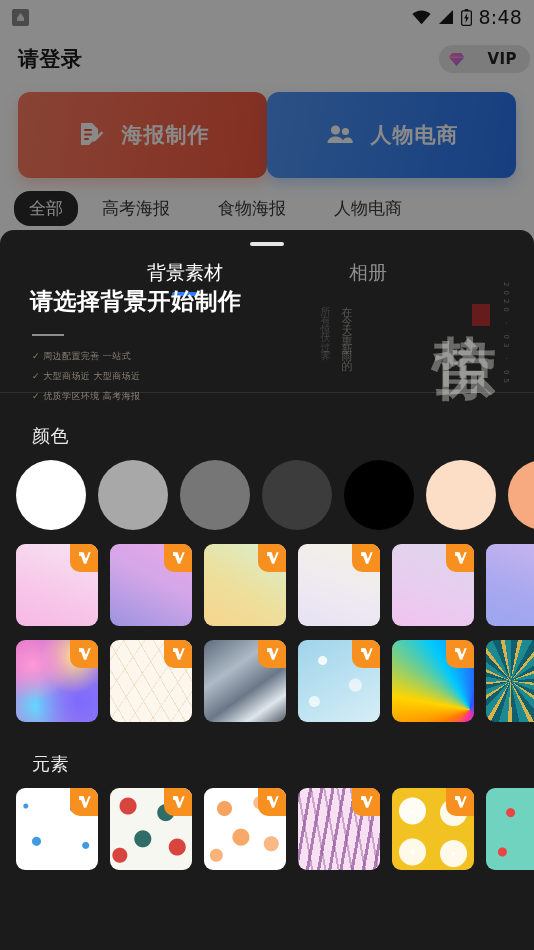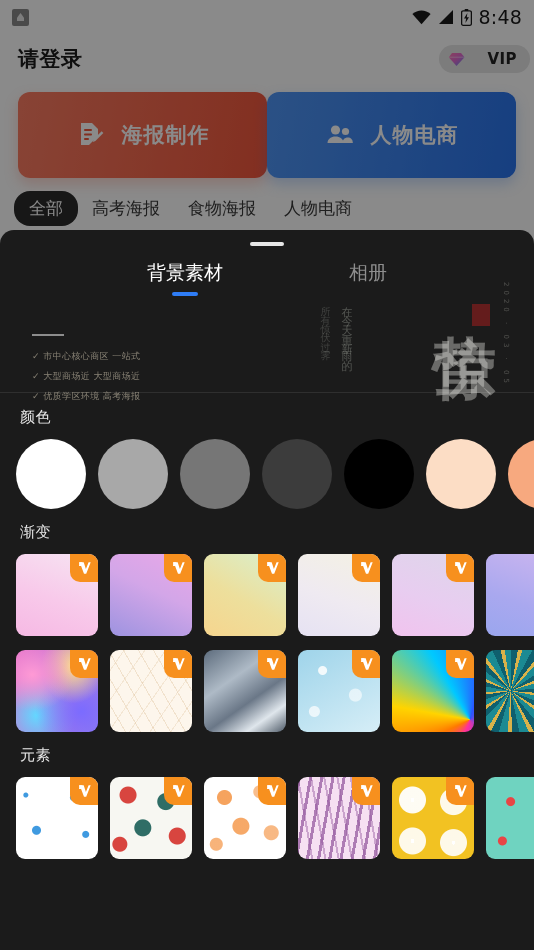--- a/index.html
+++ b/index.html
@@ -56,21 +56,21 @@
   .act-btn.blue { background: linear-gradient(100deg,#5096f5 0%, #2a74ec 100%);
                   box-shadow: 0 6px 14px rgba(45,120,236,.26); }
   .act-ico { width:30px; height:30px; display:block; }
 
   
   .tabs {
     display:flex; align-items:center; gap:0;
     padding: 14px 14px 0 14px; height:46px;
   }
   .tab {
-    font-size:17px; color:#3a3a3a; padding:5px 14px; white-space:nowrap;
+    font-size:17px; color:#3a3a3a; padding:5px 24px; white-space:nowrap;
   }
   .tab.active {
     background:#2b2b2b; color:#ffffff; border-radius:16px; font-weight:500;
     padding:6px 15px;
   }
 
   
   .cards-bg {
     position:absolute; left:0; top:246px; width:534px; height:704px;
     display:flex; gap:14px; padding:0 14px;
@@ -125,21 +125,21 @@
   .sheet-tab.active { color:#ffffff; }
   .sheet-tab.active::after {
     content:""; position:absolute; left:50%; transform:translateX(-50%);
     bottom:0; width:26px; height:4px; border-radius:2px; background:#2f7df6;
   }
   .sheet-divider { position:absolute; left:0; right:0; top:162px; height:1px; background:rgba(255,255,255,.09); }
 
   .sheet-body { position:absolute; left:0; top:164px; right:0; bottom:0; padding:0 0 0 0; }
 
   .section { padding: 14px 0 0 0; }
-  .section-title { font-size:15px; color:#e9e9e9; padding:0 16px 12px 20px; letter-spacing:.5px; }
+  .section-title { font-size:18px; color:#e9e9e9; padding:0 16px 12px 32px; letter-spacing:.5px;margin-top:16px; }
 
   .row { display:flex; gap:12px; padding:0 16px; overflow:hidden; }
 
   .swatch-circle { width:70px; height:70px; border-radius:50%; flex:0 0 70px; }
 
   .tile {
     width:82px; height:82px; flex:0 0 82px; border-radius:9px;
     position:relative; overflow:hidden;
   }
   .vbadge {
@@ -280,23 +280,24 @@
 
   <div class="tabs">
     <div class="tab active">全部</div>
     <div class="tab">高考海报</div>
     <div class="tab">食物海报</div>
     <div class="tab">人物电商</div>
   </div>
 
   <div class="cards-bg">
     <div class="tcard tcard-1">
+      <div class="tcard-title">请选择背景开始制作</div>
       <div class="tcard-rule"></div>
       <div class="tcard-bullets">
-        <div>✓ 市中心核心商区 一站式</div>
+        <div>✓ 周边配置完善 一站式</div>
         <div>✓ 大型商场近  大型商场近</div>
         <div>✓ 优质学区环境 高考海报</div>
       </div>
     </div>
     <div class="tcard tcard-2">
       <div class="tcard2-date">2020 · 03 · 05</div>
       <div class="tcard2-big">惊蛰</div>
       <div class="tcard2-seal"></div>
       <div class="tcard2-col">在今天重新雨的</div>
       <div class="tcard2-col tcard2-col2">所有惊伏过霁</div>
@@ -323,21 +324,20 @@
             <div class="swatch-circle" style="background: rgb(168, 168, 168);"></div>
             <div class="swatch-circle" style="background: rgb(118, 118, 118);"></div>
             <div class="swatch-circle" style="background: rgb(60, 60, 60);"></div>
             <div class="swatch-circle" style="background: rgb(0, 0, 0);"></div>
             <div class="swatch-circle" style="background: rgb(252, 221, 197);"></div>
             <div class="swatch-circle" style="background: rgb(247, 169, 127);"></div>
           </div>
       </div>
 
       <div class="section">
-        <div class="section-title">渐变</div>
         <div class="row" id="row-gradient">
             <div class="tile" style="background: linear-gradient(200deg, rgb(246, 228, 242) 0%, rgb(248, 201, 234) 55%, rgb(246, 185, 228) 100%);">
               <span class="vbadge">
                 <svg width="17" height="16" viewBox="0 0 17 16">
                   <path d="M3.5 2.2h4.2L9.9 9.0 12.6 2.2h2.1L10.2 13.8H8.0L5.1 6.0H3.0z" fill="#ffffff"></path>
                   <path d="M3.0 2.2h3.2l.7 2.2H3.6z" fill="#ffffff"></path>
                 </svg>
               </span>
             </div>
             <div class="tile" style="background: linear-gradient(205deg, rgb(233, 168, 232) 0%, rgb(211, 166, 232) 45%, rgb(157, 147, 224) 100%);">

